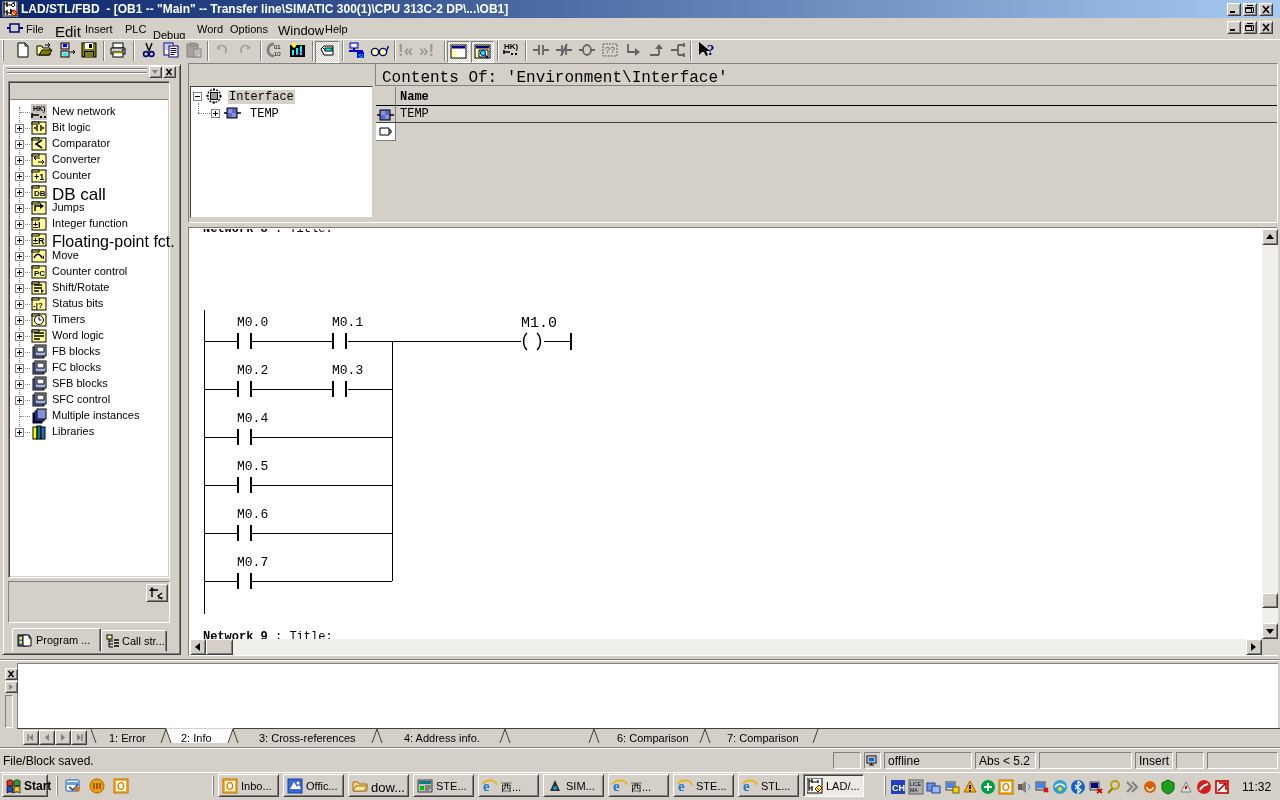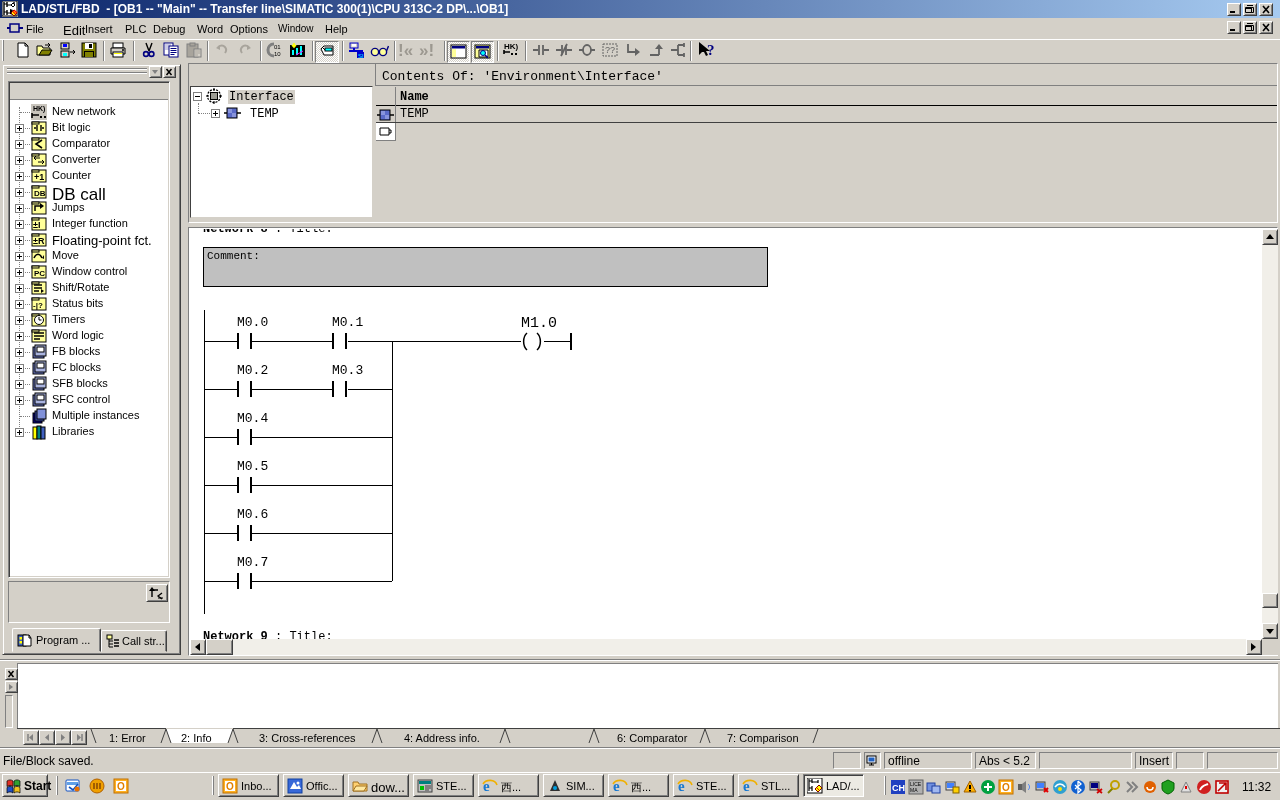--- a/index.html
+++ b/index.html
@@ -36,27 +36,27 @@
         <path d="M3 2l6 7M9 2l-6 7" stroke="#000" stroke-width="1.6"></path>
       </svg></div>
 </div>
 
 <div class="abs" style="left:0;top:18px;width:1280px;height:21px;background:#d4d0c8">
  <svg class="abs" style="left:7px;top:2px" width="16" height="16" viewBox="0 0 16 16">
   <rect x="3" y="4" width="9" height="8" fill="#d4d0c8" stroke="#000080" stroke-width="1.5"></rect>
   <path d="M0 8h3M12 8h4" stroke="#000080" stroke-width="2"></path>
  </svg>
  <span class="abs" style="left:26px;top:5px;font-size:11px">File</span>
- <span class="abs" style="left:63px;top:5px;font-size:13px">Edit</span>
+ <span class="abs" style="left:55px;top:5px;font-size:15px">Edit</span>
  <span class="abs" style="left:85px;top:5px;font-size:11px">Insert</span>
  <span class="abs" style="left:125px;top:5px;font-size:11px">PLC</span>
- <span class="abs" style="left:153px;top:5px;font-size:11px">Debug</span>
+ <span class="abs" style="left:153px;top:11px;font-size:11px">Debug</span>
  <span class="abs" style="left:197px;top:5px;font-size:11px">Word</span>
  <span class="abs" style="left:230px;top:5px;font-size:11px">Options</span>
- <span class="abs" style="left:278px;top:5px;font-size:10px">Window</span>
+ <span class="abs" style="left:278px;top:5px;font-size:13px">Window</span>
  <span class="abs" style="left:325px;top:5px;font-size:11px">Help</span>
  <div class="btn abs" style="left:1227px;top:3px;width:14px;height:13px"><svg width="12" height="11">
         <path d="M2 8h5" stroke="#000" stroke-width="2"></path>
       </svg></div>
  <div class="btn abs" style="left:1243px;top:3px;width:14px;height:13px"><svg width="12" height="11">
         <path d="M3 1.5h6M3.5 3.5h6v5h-6z" stroke="#000" fill="none"></path>
         <path d="M1.5 3.5h6v5h-6z" fill="#d4d0c8" stroke="#000"></path>
         <path d="M1.5 4.5h6" stroke="#000"></path>
       </svg></div>
  <div class="btn abs" style="left:1259px;top:3px;width:14px;height:13px"><svg width="12" height="11">
@@ -327,21 +327,21 @@
 <div class="abs" style="left:20px;top:240px;width:10px;height:1px;border-top:1px dotted #808080"></div>
 <div class="abs" style="left:15px;top:236px;width:9px;height:9px;background:#fff;border:1px solid #808080"></div>
 <svg class="abs" style="left:15px;top:236px" width="9" height="9">
     <path d="M2 4.5h5M4.5 2v5" stroke="#000"></path>
   </svg>
 <svg class="abs" style="left:31px;top:232px" width="16" height="16">
     <rect x="1" y="2" width="14" height="12" fill="#ffff99" stroke="#000"></rect>
     <rect x="1" y="2" width="7" height="2" fill="#ffff99" stroke="#000"></rect>
     <text x="2" y="12" font-size="9" font-weight="bold" font-family="Liberation Sans" fill="#000">±R</text>
   </svg>
-<span class="abs" style="left:52px;top:233px;font-size:13px;white-space:nowrap">Floating-point fct.</span>
+<span class="abs" style="left:52px;top:233px;font-size:16px;white-space:nowrap">Floating-point fct.</span>
 <div class="abs" style="left:20px;top:256px;width:10px;height:1px;border-top:1px dotted #808080"></div>
 <div class="abs" style="left:15px;top:252px;width:9px;height:9px;background:#fff;border:1px solid #808080"></div>
 <svg class="abs" style="left:15px;top:252px" width="9" height="9">
     <path d="M2 4.5h5M4.5 2v5" stroke="#000"></path>
   </svg>
 <svg class="abs" style="left:31px;top:248px" width="16" height="16">
     <rect x="1" y="2" width="14" height="12" fill="#ffff99" stroke="#000"></rect>
     <rect x="1" y="2" width="7" height="2" fill="#ffff99" stroke="#000"></rect>
     <path d="M3 10c2-5 6-5 8 0" stroke="#000" stroke-width="1.5" fill="none"></path>
     <path d="M11 10l2-3v4z" fill="#000"></path>
@@ -350,21 +350,21 @@
 <div class="abs" style="left:20px;top:272px;width:10px;height:1px;border-top:1px dotted #808080"></div>
 <div class="abs" style="left:15px;top:268px;width:9px;height:9px;background:#fff;border:1px solid #808080"></div>
 <svg class="abs" style="left:15px;top:268px" width="9" height="9">
     <path d="M2 4.5h5M4.5 2v5" stroke="#000"></path>
   </svg>
 <svg class="abs" style="left:31px;top:264px" width="16" height="16">
     <rect x="1" y="2" width="14" height="12" fill="#ffff99" stroke="#000"></rect>
     <rect x="1" y="2" width="7" height="2" fill="#ffff99" stroke="#000"></rect>
     <text x="3" y="12" font-size="8" font-weight="bold" font-family="Liberation Sans" fill="#000">PC</text>
   </svg>
-<span class="abs" style="left:52px;top:265px;font-size:11px;white-space:nowrap">Window control</span>
+<span class="abs" style="left:52px;top:265px;font-size:11px;white-space:nowrap">Counter control</span>
 <div class="abs" style="left:20px;top:288px;width:10px;height:1px;border-top:1px dotted #808080"></div>
 <div class="abs" style="left:15px;top:284px;width:9px;height:9px;background:#fff;border:1px solid #808080"></div>
 <svg class="abs" style="left:15px;top:284px" width="9" height="9">
     <path d="M2 4.5h5M4.5 2v5" stroke="#000"></path>
   </svg>
 <svg class="abs" style="left:31px;top:280px" width="16" height="16">
     <rect x="1" y="2" width="14" height="12" fill="#ffff99" stroke="#000"></rect>
     <rect x="1" y="2" width="7" height="2" fill="#ffff99" stroke="#000"></rect>
     <path d="M3 5h8M3 8h8M3 11h5" stroke="#000" stroke-width="1.4"></path>
     <path d="M10 9l3 2-3 2z" fill="#000"></path>
@@ -488,21 +488,21 @@
       <rect x="2" y="2" width="5" height="4" fill="#ffff99" stroke="#000"></rect>
       <path d="M4 6v8M4 8h4M4 11h4M4 14h4" stroke="#000" fill="none"></path>
       <path d="M9 7h5M9 10h5M9 13h5" stroke="#000" stroke-width="1.4"></path>
     </svg>
     <span style="position:absolute;left:20px;top:4px">Call str...</span>
   </div>
 
 <div class="abs" style="left:188px;top:63px;width:1090px;height:160px;background:#d4d0c8;border:1px solid;border-color:#808080 #fff #fff #808080"></div>
 
 <div class="abs" style="left:375px;top:64px;width:902px;height:22px;border-left:1px solid #808080;border-bottom:1px solid #808080">
-<span class="mono" style="position:absolute;left:6px;top:5px;font-size:13px">Contents Of: 'Environment\Interface'</span>
+<span class="mono" style="position:absolute;left:6px;top:5px;font-size:16px">Contents Of: 'Environment\Interface'</span>
   </div>
 
 <div class="abs" style="left:190px;top:86px;width:183px;height:132px;background:#fff;border:1px solid;border-color:#404040 #d4d0c8 #d4d0c8 #404040"></div>
 <div class="abs" style="left:193px;top:92px;width:9px;height:9px;background:#fff;border:1px solid #808080"></div>
 <svg class="abs" style="left:193px;top:92px" width="9" height="9">
     <path d="M2 4.5h5" stroke="#000"></path>
   </svg>
 <svg class="abs" style="left:206px;top:88px" width="17" height="16">
     <circle cx="8" cy="8" r="6.5" fill="none" stroke="#000" stroke-width="1.3" stroke-dasharray="2 1.2"></circle>
     <rect x="4.5" y="4.5" width="7" height="7" fill="#9c9c94" stroke="#000"></rect>
@@ -538,23 +538,20 @@
 <div class="abs" style="left:376px;top:123px;width:19px;height:17px;background:#fff"></div>
 <svg class="abs" style="left:378px;top:126px" width="15" height="12">
     <path d="M2 2h9v7H2z" fill="#fff" stroke="#000"></path>
     <path d="M11 4h2v3h-2" fill="none" stroke="#000"></path>
   </svg>
 <div class="abs" style="left:376px;top:140px;width:20px;height:1px;background:#808080"></div>
 
 <div class="abs" style="left:188px;top:227px;width:1090px;height:429px;background:#fff;border:1px solid;border-color:#808080 #fff #fff #808080"></div>
 <div class="abs" style="left:190px;top:229px;width:1072px;height:410px;overflow:hidden;background:#fff">
 <span class="mono" style="position:absolute;left:13px;top:-7px;font-size:12px;font-weight:bold">Network 8<span style="font-weight:normal"> : Title:</span></span>
-<div style="position:absolute;left:13px;top:18px;width:565px;height:40px;background:#c0c0c0;border:1px solid #000">
-      <span class="mono" style="position:absolute;left:3px;top:2px;font-size:11px">Comment:</span>
-    </div>
 <svg style="position:absolute;left:0;top:0" width="420" height="400">
 <path d="M14.5 81V385 M14 112.5h33 M14 160.5h33 M14 208.5h33 M14 256.5h33 M14 304.5h33 M14 352.5h33 M62 112.5h80 M158 112.5h44 M62 160.5h80 M158 160.5h44 M62 208.5h140 M62 256.5h140 M62 304.5h140 M62 352.5h140 M202 112.5h129 M354 112.5h27 M202.5 112V352" stroke="#000" stroke-width="1" fill="none"></path>
 <path d="M48 104v16M61 104v16 M48 152v16M61 152v16 M48 200v16M61 200v16 M48 248v16M61 248v16 M48 296v16M61 296v16 M48 344v16M61 344v16 M143 104v16M156 104v16 M143 152v16M156 152v16 M381 104v17" stroke="#000" stroke-width="2" fill="none"></path>
 <path d="M337 104c-4.5 4-4.5 13 0 17M347 104c4.5 4 4.5 13 0 17" stroke="#000" stroke-width="1.5" fill="none"></path>
 </svg>
 <span class="mono" style="position:absolute;left:47px;top:86px;font-size:13px">M0.0</span>
 <span class="mono" style="position:absolute;left:142px;top:86px;font-size:13px">M0.1</span>
 <span class="mono" style="position:absolute;left:331px;top:86px;font-size:15px">M1.0</span>
 <span class="mono" style="position:absolute;left:47px;top:134px;font-size:13px">M0.2</span>
 <span class="mono" style="position:absolute;left:142px;top:134px;font-size:13px">M0.3</span>
@@ -610,21 +607,21 @@
  <path d="M17 0.5H166M233 0.5H1280" stroke="#404040"></path>
  <polygon points="166,1 233,1 228,15 171,15" fill="#fff"></polygon>
  <path d="M166 1l5 14M233 1l-5 14" stroke="#404040" fill="none"></path>
  <path d="M91 1l5 14M166 1l-5 14M233 1l5 14M377 1l-5 14M377 1l5 14M505 1l-5 14M505 1l5 14M594 1l-5 14M594 1l5 14M705 1l-5 14M705 1l5 14M818 1l-5 14" stroke="#404040" fill="none"></path>
 </svg>
 <span class="abs" style="left:109px;top:732px">1: Error</span>
 <span class="abs" style="left:181px;top:732px">2: Info</span>
 <span class="abs" style="left:259px;top:732px">3: Cross-references</span>
 <span class="abs" style="left:404px;top:732px">4: Address info.</span>
 <span class="abs" style="left:527px;top:764px">5: Modify</span>
-<span class="abs" style="left:617px;top:732px">6: Comparator</span>
+<span class="abs" style="left:617px;top:732px">6: Comparison</span>
 <span class="abs" style="left:727px;top:732px">7: Comparison</span>
 
 <div class="abs" style="left:0;top:747px;width:1280px;height:25px;background:#d4d0c8;border-top:1px solid #808080;box-shadow:inset 0 1px 0 #fff"></div>
 <span class="abs" style="left:3px;top:754px;font-size:12px">File/Block saved.</span>
 <div class="abs sunk" style="left:833px;top:752px;width:28px;height:17px"></div>
 <div class="abs sunk" style="left:864px;top:752px;width:17px;height:17px"><svg width="15" height="15">
       <rect x="2" y="3" width="9" height="7" fill="#fff" stroke="#000"></rect>
       <rect x="3.5" y="4.5" width="6" height="4" fill="#2060c0"></rect>
       <path d="M4 12h5M6.5 10v2" stroke="#000"></path>
     </svg></div>

